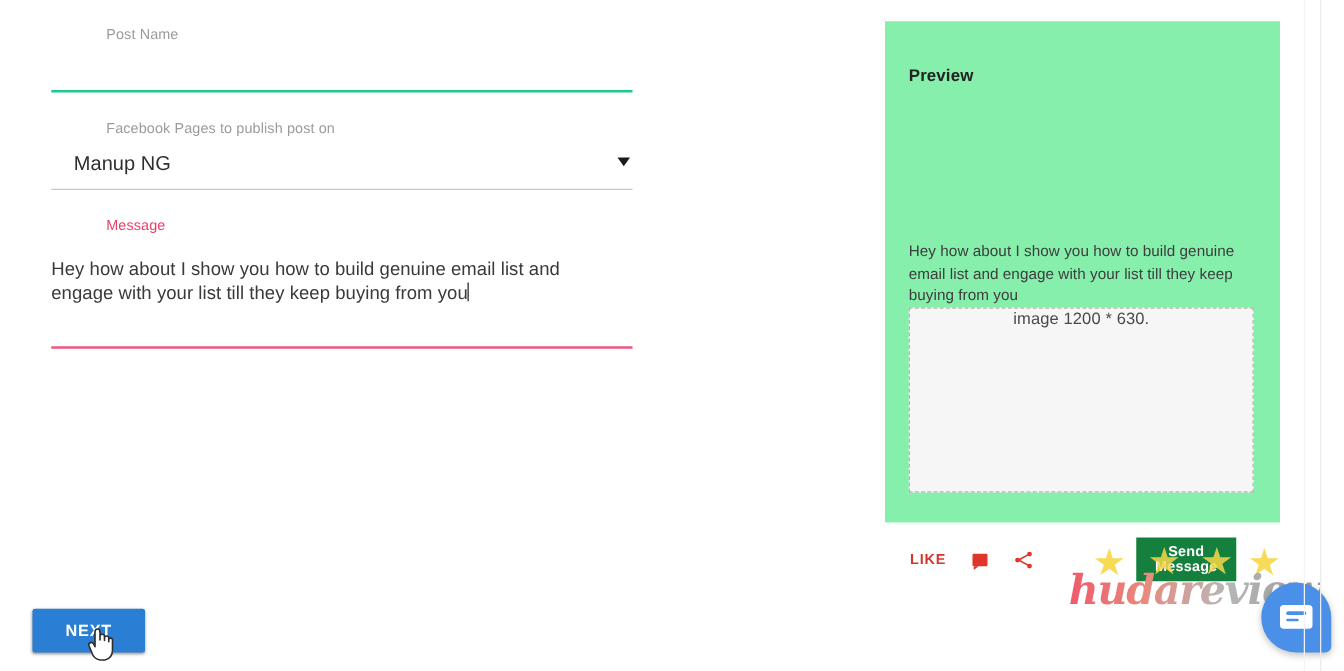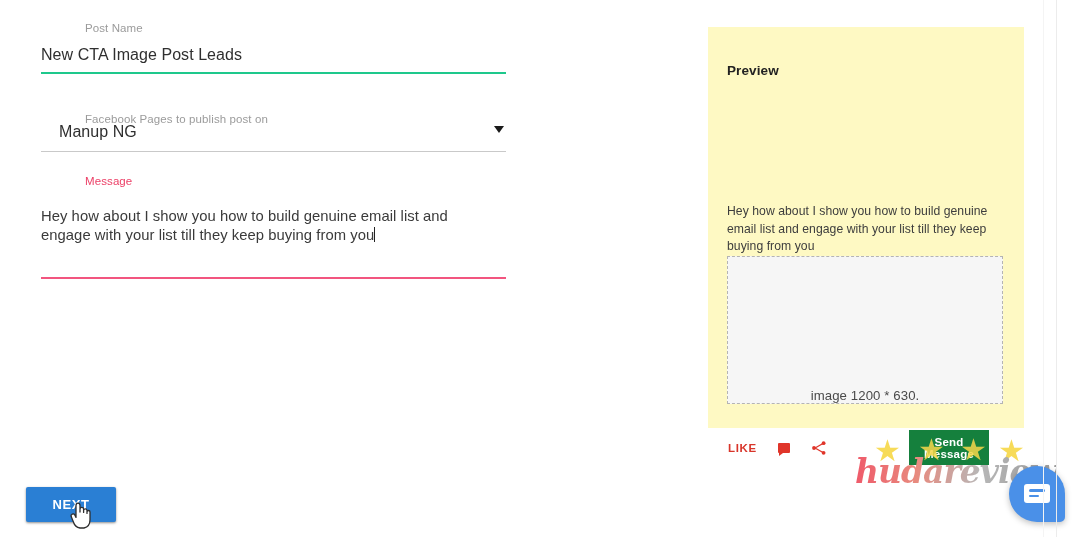--- a/index.html
+++ b/index.html
@@ -56,21 +56,21 @@
     height: 2px;
   }
   .underline.green { background: #1ec88c; height: 2px; }
   .underline.grey  { background: #c9c9c9; height: 1px; }
   .underline.pink  { background: #f2557f; height: 2px; }
 
   #field-post-name  { top: 21px; }
   #post-name-value  { position: absolute; left: 41px; top: 44px; }
   #underline-post-name { top: 72px; }
 
-  #field-pages      { top: 112px; }
+  #field-pages      { top: 96px; }
   #pages-value      { position: absolute; left: 59px; top: 121px; }
   #underline-pages  { top: 151px; }
 
   .select-caret {
     position: absolute;
     left: 494px;
     top: 126px;
     width: 0; height: 0;
     border-left: 5px solid transparent;
     border-right: 5px solid transparent;
@@ -126,24 +126,24 @@
     top: 500px;
     width: 26px;
     height: 30px;
     pointer-events: none;
   }
 
   
   .preview-panel {
     position: absolute;
     left: 708px;
-    top: 27px;
+    top: 17px;
     width: 316px;
     height: 401px;
-    background: #fef9c3;
+    background: #86efac;
   }
   .preview-title {
     position: absolute;
     left: 19px;
     top: 36px;
     font-size: 13.5px;
     font-weight: bold;
     color: #222222;
     letter-spacing: .1px;
   }
@@ -190,21 +190,21 @@
   .image-placeholder {
     position: absolute;
     left: 19px;
     top: 229px;
     width: 276px;
     height: 148px;
     border: 1px dashed #b4b4b4;
     box-sizing: border-box;
     background: #f6f6f6;
     display: flex;
-    align-items: flex-end;
+    align-items: flex-start;
     justify-content: center;
   }
   .image-placeholder span {
     font-size: 13.2px;
     color: #4a4a4a;
     letter-spacing: .1px;
   }
 
   
   .action-bar {
@@ -348,21 +348,20 @@
   }
 </style>
 </head>
 <body>
 
 <div class="form-pane">
 
   <div class="field" id="field-post-name">
     <div class="field-label">Post Name</div>
   </div>
-  <div class="field-value" id="post-name-value">New CTA Image Post Leads</div>
   <div class="underline green" id="underline-post-name"></div>
 
   <div class="field" id="field-pages">
     <div class="field-label">Facebook Pages to publish post on</div>
   </div>
   <div class="field-value" id="pages-value">Manup NG</div>
   <div class="select-caret"></div>
   <div class="underline grey" id="underline-pages"></div>
 
   <div class="field" id="field-message">

